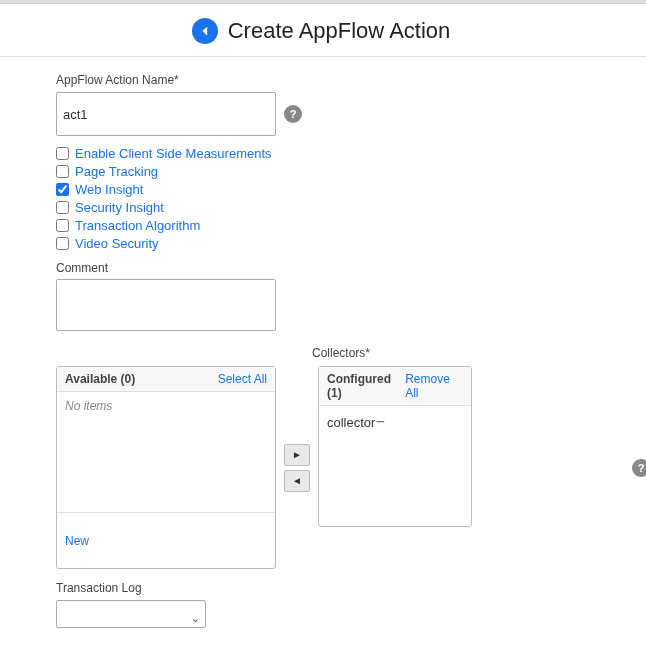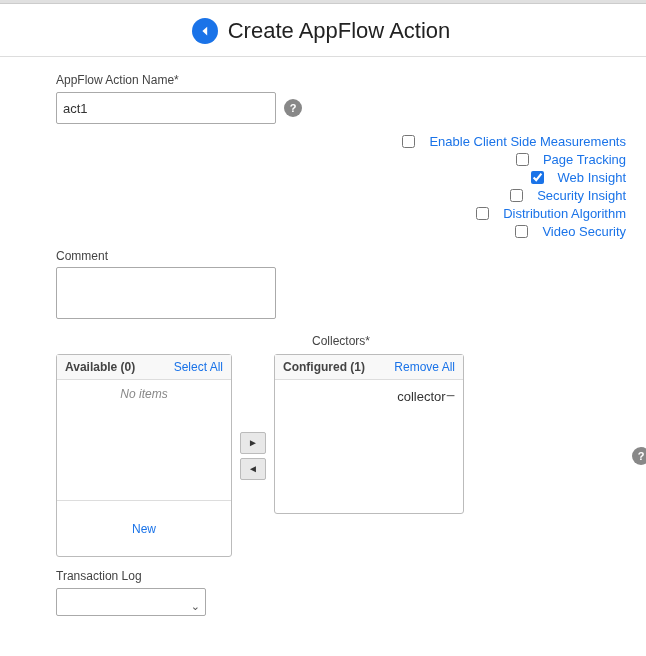--- a/index.html
+++ b/index.html
@@ -56,21 +56,21 @@
       flex: 1;
       margin-left: 36px;
     }
     .field-label {
       font-size: 12px;
       color: #444;
       margin-bottom: 5px;
     }
     .text-input {
       width: 220px;
-      height: 32px;
+      height: 44px;
       border: 1px solid #aaa;
       border-radius: 2px;
       padding: 3px 6px;
       font-size: 13px;
       color: #333;
       outline: none;
     }
     .input-row {
       display: flex;
       align-items: center;
@@ -90,24 +90,23 @@
       font-weight: bold;
       cursor: pointer;
       flex-shrink: 0;
     }
     .checkbox-group {
       margin-bottom: 10px;
     }
     .checkbox-item {
       display: flex;
       align-items: center;
-      gap: 14px;
+      gap: 6px;
       margin-bottom: 3px;
       cursor: pointer;
-      justify-content: flex-end;
     }
     .checkbox-item input[type="checkbox"] {
       width: 13px;
       height: 13px;
       cursor: pointer;
       accent-color: #1a73e8;
     }
     .checkbox-label {
       font-size: 13px;
       color: #1a73e8;
@@ -144,25 +143,24 @@
       margin-bottom: 12px;
       position: relative;
     }
     .collector-panel {
       border: 1px solid #bbb;
       border-radius: 3px;
       padding: 0;
       min-height: 160px;
     }
     .panel-left {
-      width: 176px;
-      text-align: center;
+      width: 220px;
     }
     .panel-right {
-      width: 190px;
+      width: 154px;
     }
     .panel-header {
       display: flex;
       justify-content: space-between;
       align-items: center;
       padding: 5px 8px;
       border-bottom: 1px solid #ddd;
       background: #f8f8f8;
     }
     .panel-header-title {
@@ -211,21 +209,21 @@
       border-radius: 2px;
       display: flex;
       align-items: center;
       justify-content: center;
       cursor: pointer;
       font-size: 10px;
       color: #333;
     }
     .collector-item {
       display: flex;
-      justify-content: flex-end;
+      justify-content: flex-start;
       align-items: center;
       padding: 2px 0;
     }
     .collector-name {
       font-size: 13px;
       color: #333;
     }
     .collector-remove {
       font-size: 16px;
       color: #666;
@@ -334,21 +332,21 @@
       <div class="checkbox-item">
         <input type="checkbox" id="cb_wi" checked="" style="">
         <label class="checkbox-label" for="cb_wi">Web Insight</label>
       </div>
       <div class="checkbox-item">
         <input type="checkbox" id="cb_si" style="">
         <label class="checkbox-label" for="cb_si">Security Insight</label>
       </div>
       <div class="checkbox-item">
         <input type="checkbox" id="cb_da" style="">
-        <label class="checkbox-label" for="cb_da">Distribution Algorithm</label>
+        <label class="checkbox-label" for="cb_da">Transaction Algorithm</label>
       </div>
       <div class="checkbox-item">
         <input type="checkbox" id="cb_va" style="">
         <label class="checkbox-label" for="cb_va">Video Security</label>
       </div>
     </div>
 
     <div class="comment-section">
       <div class="comment-label">Comment</div>
       <textarea class="comment-textarea" style=""></textarea>

